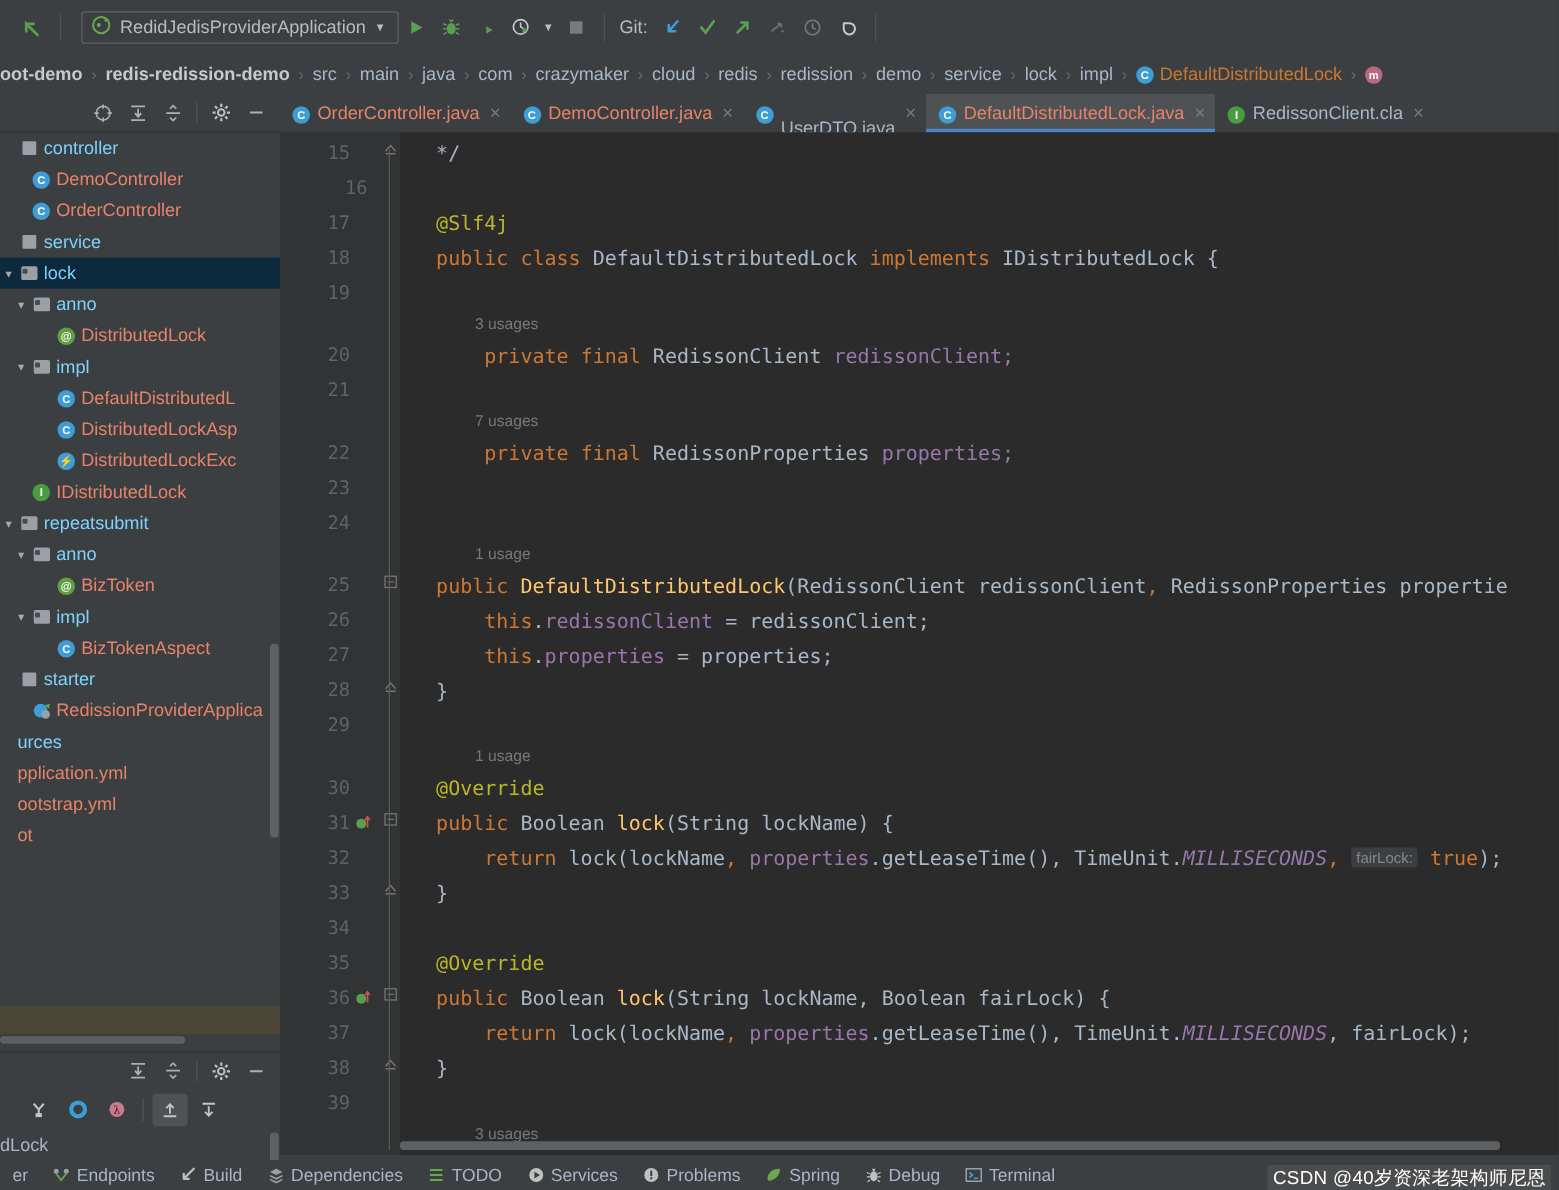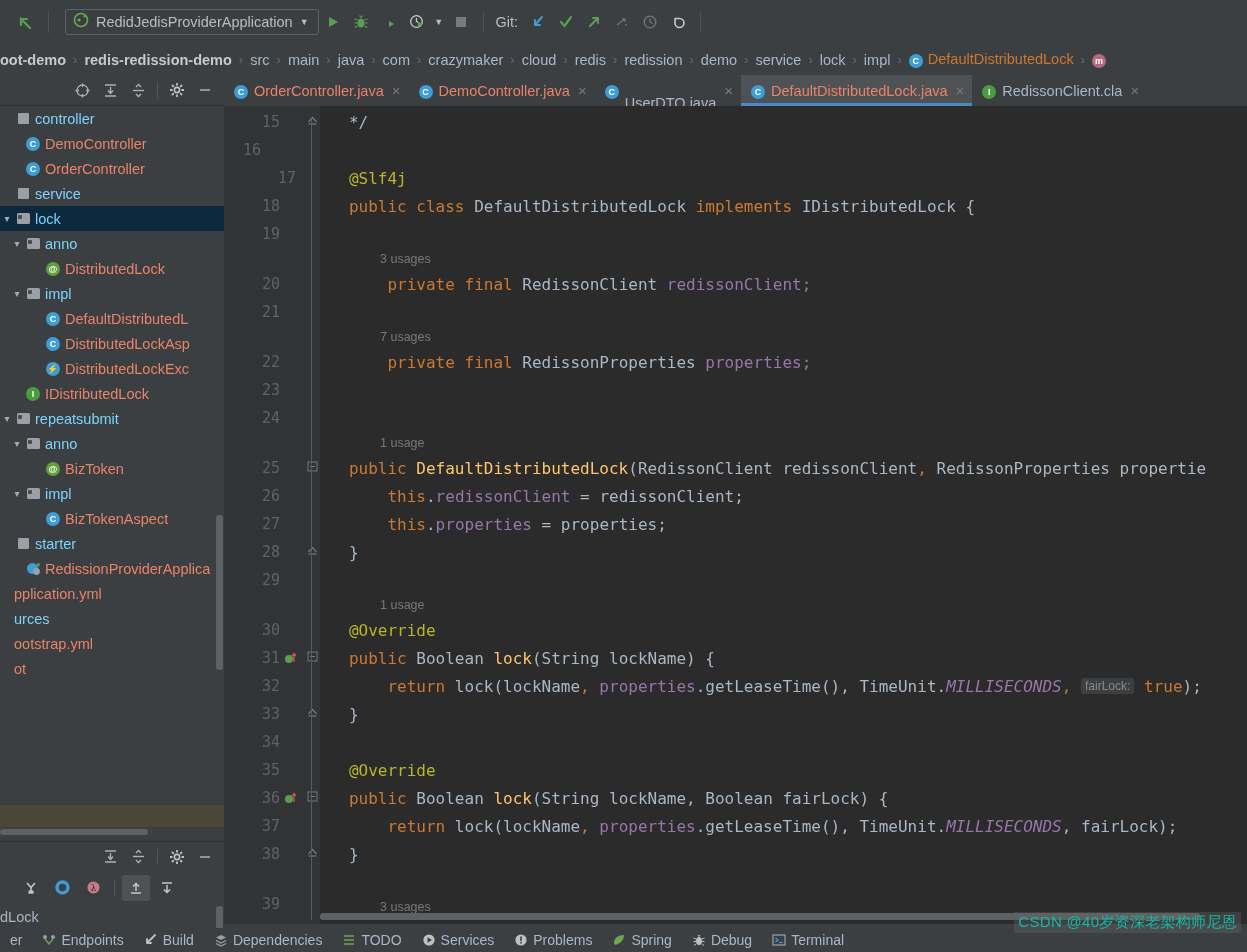--- a/index.html
+++ b/index.html
@@ -148,21 +148,21 @@
   .ed-hscroll .thumb { width:880px; height:7px; background:#5d6164; border-radius:3px; }
 
   
   .statusbar {
     position:absolute; left:0; top:928px; width:1247px; height:24px;
     background:#3c3f41; display:flex; align-items:center; gap:0;
     font-size:14px; color:#a9b7c6; padding-left:0;
   }
   .sb-item { display:flex; align-items:center; gap:5px; padding:0 10px; height:24px; white-space:nowrap;}
   .watermark {
-    position:absolute; right:6px; top:912px; font-size:15px; color:#14b8a6;
+    position:absolute; right:6px; top:932px; font-size:15px; color:#ffffff;
     font-family:"Liberation Sans", sans-serif; letter-spacing:0.3px;
     background: rgba(100,100,100,0.35); padding:1px 4px;
   }
 
   
   .ico-circle { width:14px;height:14px;border-radius:50%;display:inline-flex;align-items:center;justify-content:center;
      font-size:9px;font-weight:bold;color:#2b2b2b; }
   .ico-c { background:#3e9dd4; color:#fff;}
   .ico-i { background:#4a9c3f; color:#fff;}
   .ico-at { background:#62a03f; color:#fff;}
@@ -469,26 +469,26 @@
               <circle cx="6.5" cy="7.5" r="5.5" fill="#3e9dd4"></circle>
               <path d="M10 3 L14 2.2 L13 6" fill="#6aa84f"></path>
               <circle cx="10.5" cy="10.5" r="3.4" fill="#9aa0a6"></circle>
             </svg>
           </span>
           <span class="lbl java">RedissionProviderApplica</span>
         </div>
         <div class="tree-row">
           <span class="twisty"></span>
           <span class="node-ico" style="width: 0px; margin-right: 0px;"></span>
+          <span class="lbl pkg">urces</span>
+        </div>
+        <div class="tree-row">
+          <span class="twisty"></span>
+          <span class="node-ico" style="width: 0px; margin-right: 0px;"></span>
           <span class="lbl res">pplication.yml</span>
-        </div>
-        <div class="tree-row">
-          <span class="twisty"></span>
-          <span class="node-ico" style="width: 0px; margin-right: 0px;"></span>
-          <span class="lbl pkg">urces</span>
         </div>
         <div class="tree-row">
           <span class="twisty"></span>
           <span class="node-ico" style="width: 0px; margin-right: 0px;"></span>
           <span class="lbl res">ootstrap.yml</span>
         </div>
         <div class="tree-row">
           <span class="twisty"></span>
           <span class="node-ico" style="width: 0px; margin-right: 0px;"></span>
           <span class="lbl res">ot</span>
@@ -594,22 +594,22 @@
       <div class="tab">
         <span><span class="ico-circle ico-i">I</span></span>
         <span class="tname" style="color: rgb(169, 183, 198);">RedissonClient.cla</span>
         <span class="tab-close">×</span>
       </div>
     </div>
 
   <div class="editor">
     <div class="gutter">
         <div class="lnum" style="top: 2px; left: 0px;">15</div>
-        <div class="lnum" style="top: 30px; left: 0px; text-align: center;">16</div>
-        <div class="lnum" style="top: 58px; left: 16px;">17</div>
+        <div class="lnum" style="top: 30px; left: 14px;">16</div>
+        <div class="lnum" style="top: 58px; left: 0px;">17</div>
         <div class="lnum" style="top: 86px; left: 0px;">18</div>
         <div class="lnum" style="top: 114px; left: 0px;">19</div>
         <div class="lnum" style="top: 164px; left: 0px;">20</div>
         <div class="lnum" style="top: 192px; left: 0px;">21</div>
         <div class="lnum" style="top: 242px; left: 0px;">22</div>
         <div class="lnum" style="top: 270px; left: 0px;">23</div>
         <div class="lnum" style="top: 298px; left: 0px;">24</div>
         <div class="lnum" style="top: 348px; left: 0px;">25</div>
         <div class="lnum" style="top: 376px; left: 0px;">26</div>
         <div class="lnum" style="top: 404px; left: 0px;">27</div>
@@ -629,21 +629,21 @@
         <div class="lnum" style="top: 650px; left: 0px;">35</div>
         <div class="lnum" style="top: 678px; left: 0px;">36</div>
         <div class="run-gutter" style="top: 678px;">
           <svg width="16" height="16" viewBox="0 0 16 16">
             <circle cx="5" cy="9" r="4" fill="#5a9e52"></circle>
             <path d="M10 12 L10 4 M8 6 L10 3.5 L12 6" stroke="#c9554d" stroke-width="1.4" fill="none"></path>
           </svg>
         </div>
         <div class="lnum" style="top: 706px; left: 0px;">37</div>
         <div class="lnum" style="top: 734px; left: 0px;">38</div>
-        <div class="lnum" style="top: 784px; left: 0px;">39</div>
+        <div class="lnum" style="top: 762px; left: 0px;">39</div>
       </div>
     <div class="fold-col">
         <div class="fold-mark" style="top: 2px;"><svg width="11" height="11" viewBox="0 0 11 11">
             <path d="M1.5 7 L5.5 2.5 L9.5 7" stroke="#777" stroke-width="1.2" fill="none"></path>
             <path d="M1.5 9 H9.5" stroke="#777" stroke-width="1.2"></path>
           </svg></div>
         <div class="fold-mark" style="top: 348px;"><svg width="11" height="11" viewBox="0 0 11 11">
             <rect x="1" y="1" width="9" height="9" fill="none" stroke="#777" stroke-width="1"></rect>
             <path d="M3 5.5 H8" stroke="#777" stroke-width="1"></path>
           </svg></div>

